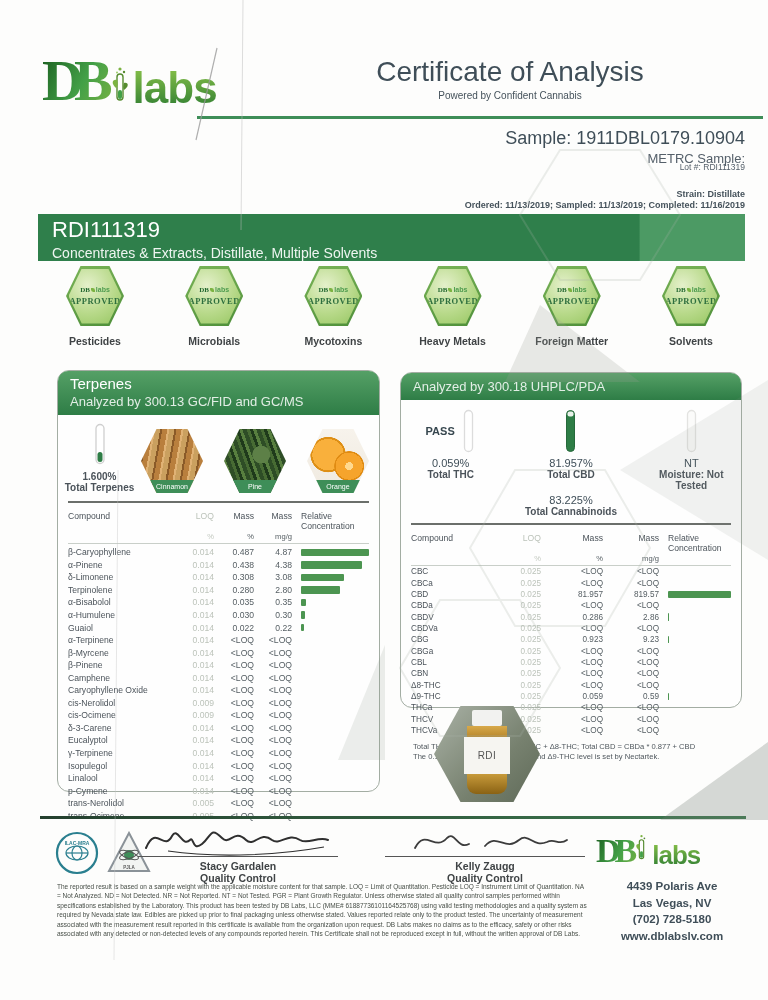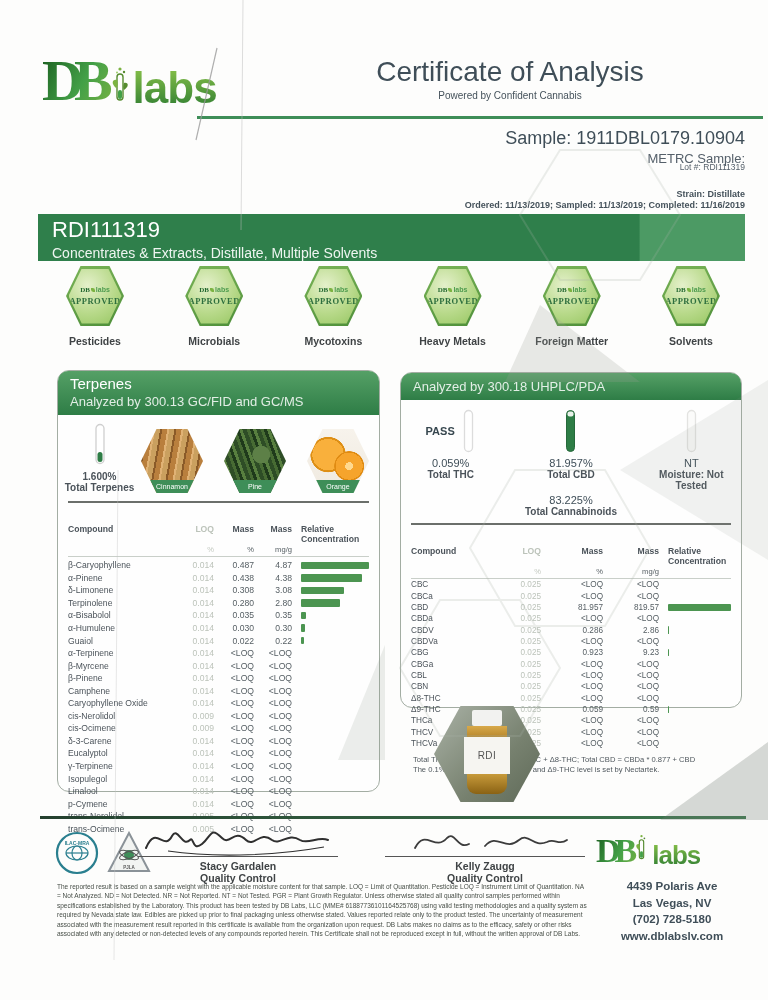--- a/index.html
+++ b/index.html
@@ -71,21 +71,21 @@
   .flavor-band { position:absolute; left:0; right:0; bottom:0; height:13px; background:#3e8e58; color:#fff; font-size:7px; text-align:center; line-height:13px;}
   .photo-cinnamon { background:repeating-linear-gradient(100deg,#caa05f 0 5px,#8a5a28 5px 7px,#b97f3d 7px 12px,#e0b275 12px 14px); }
   .photo-pine { background:radial-gradient(circle at 60% 40%, #5d8047 0 16%, rgba(0,0,0,0) 17%),
                 repeating-linear-gradient(70deg,#2e4d26 0 4px,#476b33 4px 7px,#1f3a1b 7px 10px,#587f3f 10px 13px); }
   .photo-orange { background:radial-gradient(circle at 68% 58%, #ffd98f 0 7%, #f6a42c 7% 24%, #e08b12 24% 26%, rgba(0,0,0,0) 27%),
                   radial-gradient(circle at 34% 40%, #f9b03c 0 28%, #de8f15 28% 31%, rgba(0,0,0,0) 32%),
                   linear-gradient(#f7f3ec,#efe9df); }
 
   
   .tbl { padding:0 10px; margin-top:6px; }
-  .thead { display:grid; border-top:2px solid #6b6f6b; padding-top:21px; font-weight:bold; font-size:8.6px; color:#4b535a;}
+  .thead { display:grid; border-top:2px solid #6b6f6b; padding-top:8px; font-weight:normal; font-size:8.6px; color:#4b535a;}
   .tunits { display:grid; font-size:7.6px; color:#8b928f; padding:1px 0 2px; border-bottom:1px solid #c9cfc9;}
   .trow { display:grid; align-items:center; }
   .terp-panel .thead, .terp-panel .tunits, .terp-panel .trow { grid-template-columns:110px 36px 40px 38px 1fr; }
   .cab-panel .thead, .cab-panel .tunits, .cab-panel .trow { grid-template-columns:86px 44px 62px 56px 1fr; }
   .terp-panel .trow { height:12.55px; font-size:8.6px; }
   .cab-panel .trow { height:11.35px; font-size:8.2px; }
   .c-name { color:#4b535a; }
   .c-loq { text-align:right; color:#bcc3ba; }
   .h-loq { text-align:right; color:#bcc3ba; }
   .c-m1, .c-m2, .h-m1, .h-m2, .u-m { text-align:right; color:#555e63; }

